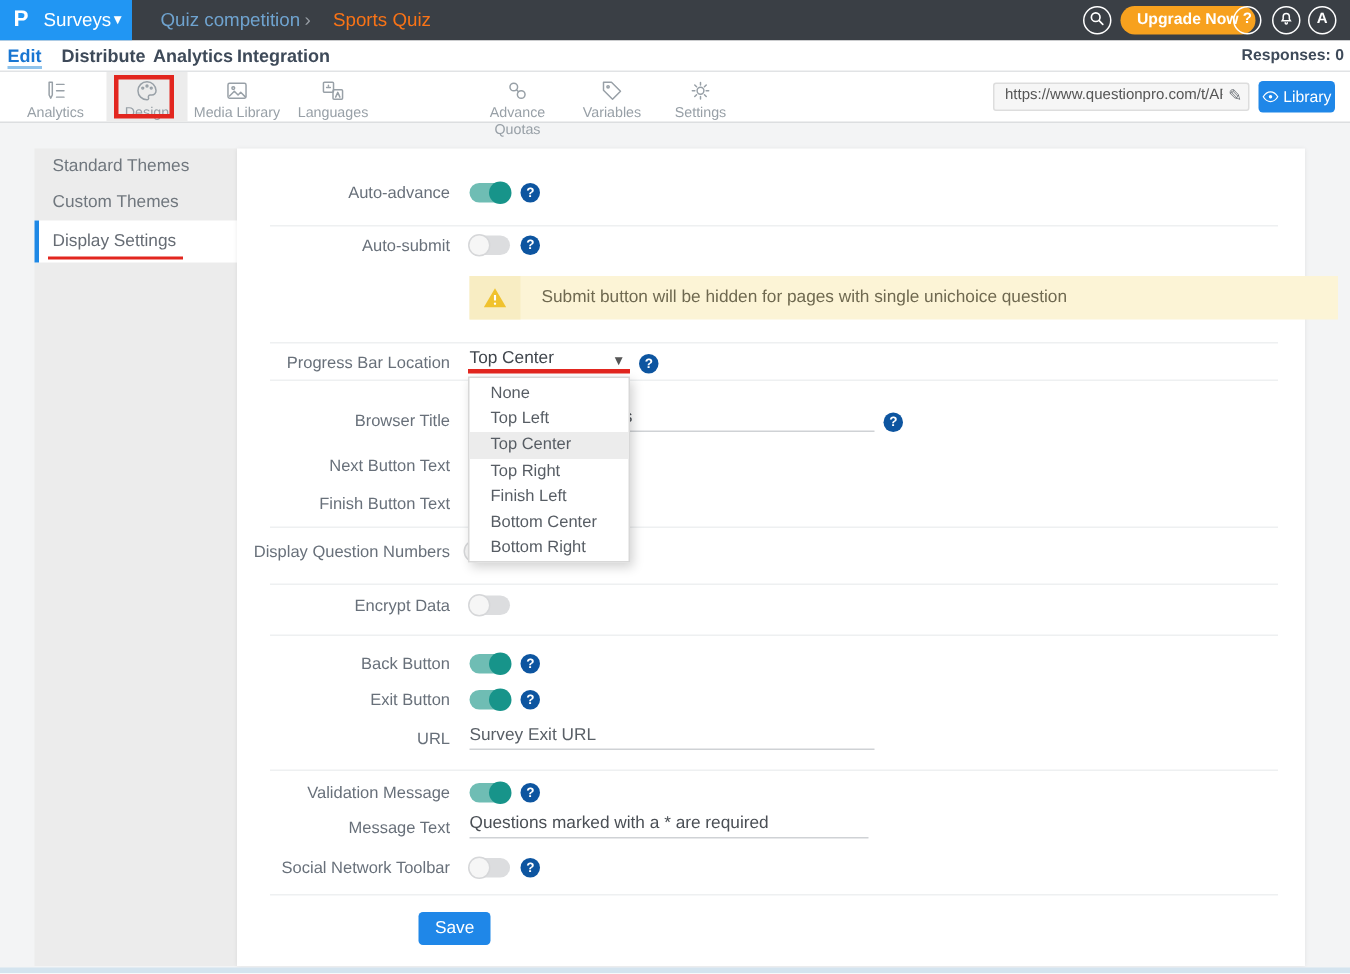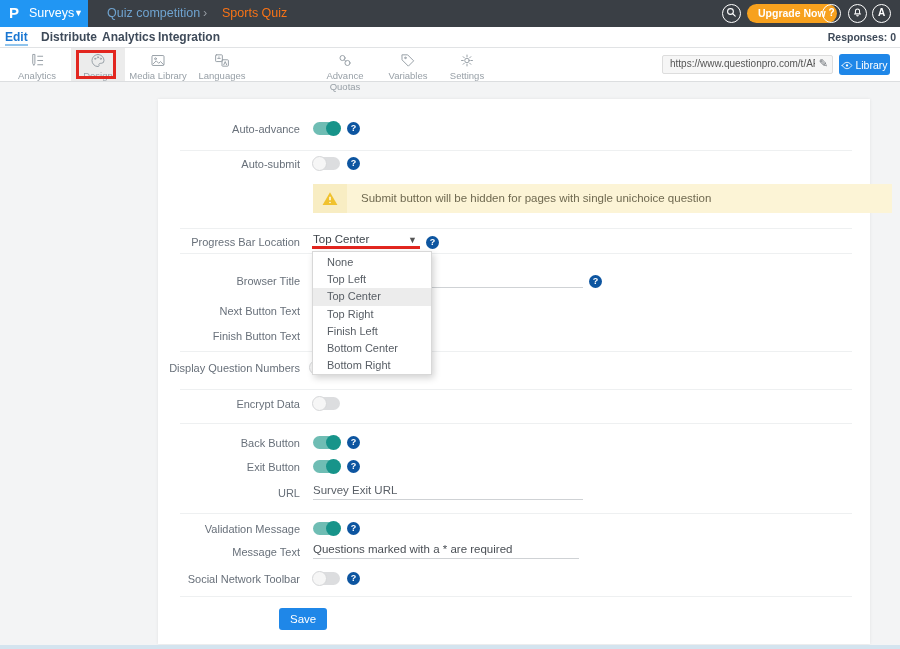--- a/index.html
+++ b/index.html
@@ -46,21 +46,21 @@
   .tg.off{background:#dcdddf;}
   .tg.off .knob{left:-1px;background:#f6f6f6;border:1px solid #d6d7d9;box-sizing:border-box;}
   .help{position:absolute;width:13px;height:13px;border-radius:50%;background:#0d55a0;color:#fff;font-size:9px;font-weight:bold;text-align:center;line-height:13px;cursor:pointer;}
   #banner{position:absolute;left:313px;top:184px;width:539px;height:29px;background:#fcf4d6;padding-left:40px;}
   #banner .iconzone{position:absolute;left:0;top:0;width:34px;height:29px;background:#f8edc3;}
   #banner .btext{position:absolute;left:48px;top:0;line-height:29px;font-size:11.5px;color:#6f6950;}
   .uinput{border:none;border-bottom:1px solid #cfd2d5;background:transparent;font-size:11.5px;color:#4a4f55;padding:0 0 3px 0;font-family:"Liberation Sans",sans-serif;outline:none;}
   #pselect{position:absolute;left:313px;top:233px;width:104px;height:16px;font-size:11.5px;color:#3f454c;cursor:pointer;}
   #pselect .caret{position:absolute;right:0;top:2px;font-size:9px;color:#555;}
   #select-redline{position:absolute;left:312px;top:246px;width:108px;height:3px;background:#e2261f;}
-  #dropdown{position:absolute;left:312px;top:251px;width:120px;height:124px;background:#fff;border:1px solid #d8d8d8;box-shadow:2px 3px 7px rgba(0,0,0,.18);z-index:10;box-sizing:border-box;padding-top:2px;}
+  #dropdown{position:absolute;left:312px;top:251px;width:108px;height:124px;background:#fff;border:1px solid #d8d8d8;box-shadow:2px 3px 7px rgba(0,0,0,.18);z-index:10;box-sizing:border-box;padding-top:2px;}
   .opt{line-height:17.2px;padding-left:14px;font-size:11px;color:#575d64;cursor:pointer;}
   .opt.hl{background:#ececec;}
   #save{position:absolute;left:279px;top:608px;background:#1f87e8;color:#fff;border:none;border-radius:3px;font-size:11.5px;padding:5px 11px;cursor:pointer;font-family:"Liberation Sans",sans-serif;}
   #bottomstrip{position:absolute;left:0;top:645px;width:900px;height:4px;background:#d4e4ef;}
   .ticon{stroke:#98a0a7;fill:none;stroke-width:1.4;stroke-linecap:round;stroke-linejoin:round;}
   .wicon{stroke:#fff;fill:none;stroke-width:1.6;stroke-linecap:round;}
 </style>
 </head>
 <body>
 
@@ -168,20 +168,26 @@
       <span class="pencil">✎</span>
     </div>
     <button id="preview">
       <svg width="12" height="9" viewBox="0 0 18 14" style="vertical-align:-1px;margin-right:2px;">
           <path class="wicon" style="stroke-width:1.3" d="M1.5 7S4.5 2 9 2s7.5 5 7.5 5-3 5-7.5 5S1.5 7 1.5 7z"></path>
           <circle cx="9" cy="7" r="1.8" fill="#fff" stroke="none"></circle>
         </svg><span>Library</span>
     </button>
   </div>
 
+  <div id="sidebar">
+    <div class="sitem">Standard Themes</div>
+    <div class="sitem">Custom Themes</div>
+    <div class="sitem active">Display Settings</div>
+    <div id="side-redline"></div>
+  </div>
 
   <div id="card"></div>
 
   <span class="flbl" style="top:123px;">Auto-advance</span>
   <span class="tg on" style="left:313px;top:122px;">
       <span class="knob"></span>
     </span>
   <span class="help" style="left:347px;top:122px;">?</span>
   <div class="divider" style="top:150px;"></div>
 

